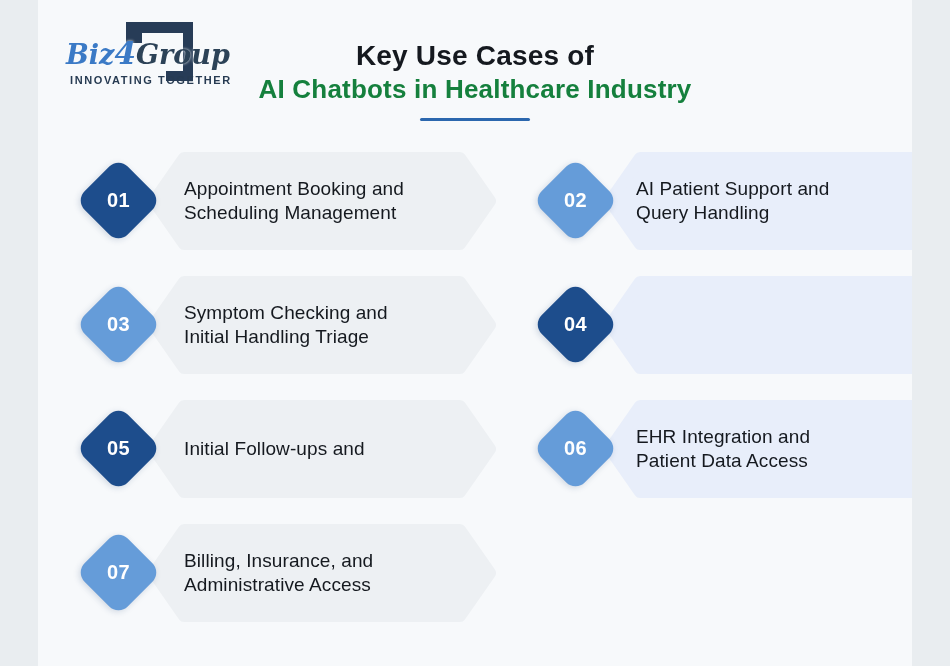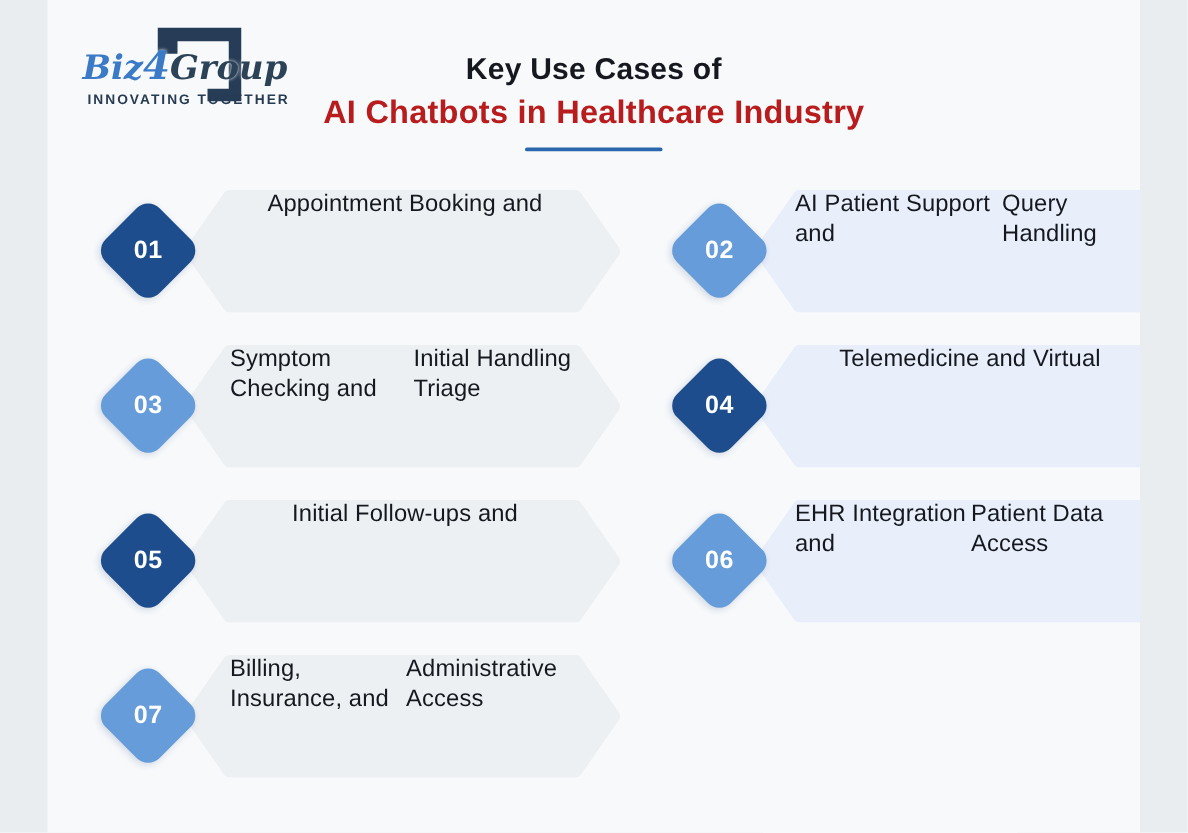--- a/index.html
+++ b/index.html
@@ -29,36 +29,36 @@
   .wordmark .four{color:#3b7ac6;font-size:31px;}
   .wordmark .group{color:#2c4257;}
   .tagline{
     position:absolute;left:4px;top:62px;
     font-size:11px;font-weight:700;letter-spacing:1.6px;color:#273b52;
     white-space:nowrap;
   }
 
   
   .titleblock{position:absolute;left:0;right:0;top:42px;text-align:center;}
-  .title-1{font-size:24px;font-weight:700;color:#15191f;line-height:28px;letter-spacing:.2px;}
-  .title-2{font-size:26px;font-weight:700;color:#b91c1c;line-height:32px;margin-top:3px;letter-spacing:.2px;}
+  .title-1{font-size:28px;font-weight:700;color:#15191f;line-height:28px;letter-spacing:.2px;}
+  .title-2{font-size:26px;font-weight:700;color:#15803d;line-height:32px;margin-top:3px;letter-spacing:.2px;}
   .title-underline{width:110px;height:3px;background:#2b67ae;margin:13px auto 0;border-radius:2px;}
 
   
   .item{position:absolute;height:98px;width:950px;left:0;}
   .hex{position:absolute;top:0;}
   .hex.left-col{left:110px;}
   .hex.right-col{left:566px;}
   .hex polygon{stroke-width:12px;stroke-linejoin:round;}
   .hex.gray polygon{fill:#edf0f3;stroke:#edf0f3;}
   .hex.blue polygon{fill:#e8eefa;stroke:#e8eefa;}
 
   .hex-label{
     position:absolute;top:0;height:98px;width:280px;
-    display:flex;flex-direction:row;justify-content:center;
+    display:flex;flex-direction:column;justify-content:center;
     font-size:19px;font-weight:500;color:#15191f;line-height:24px;
     letter-spacing:.1px;
   }
   .hex-label.left-col{left:146px;}
   .hex-label.right-col{left:598px;}
   .hex-label span{display:block;}
 
   .diamond{
     position:absolute;width:61px;height:61px;top:18px;
     transform:rotate(45deg);border-radius:13px;
@@ -94,20 +94,21 @@
   </div>
 
   <div>
 
     <div class="item" style="top:152px">
       <svg class="hex left-col gray" width="348" height="98" viewBox="0 0 348 98">
         <polygon points="6,49 36,6 312,6 342,49 312,92 36,92"></polygon>
       </svg>
       <div class="hex-label left-col">
         <span>Appointment Booking and</span>
+        <span>Scheduling Management</span>
       </div>
       <div class="diamond left-col dark">
           <span>01</span>
         </div>
     </div>
 
     <div class="item" style="top:152px">
       <svg class="hex right-col blue" width="345" height="98" viewBox="0 0 345 98">
         <polygon points="6,49 36,6 309,6 339,49 309,92 36,92"></polygon>
       </svg>
@@ -131,21 +132,20 @@
       <div class="diamond left-col light">
           <span>03</span>
         </div>
     </div>
 
     <div class="item" style="top:276px">
       <svg class="hex right-col blue" width="345" height="98" viewBox="0 0 345 98">
         <polygon points="6,49 36,6 309,6 339,49 309,92 36,92"></polygon>
       </svg>
       <div class="hex-label right-col">
-        <span>Telemedicine and Virtual</span>
       </div>
       <div class="diamond right-col dark">
           <span>04</span>
         </div>
     </div>
 
     <div class="item" style="top:400px">
       <svg class="hex left-col gray" width="348" height="98" viewBox="0 0 348 98">
         <polygon points="6,49 36,6 312,6 342,49 312,92 36,92"></polygon>
       </svg>

